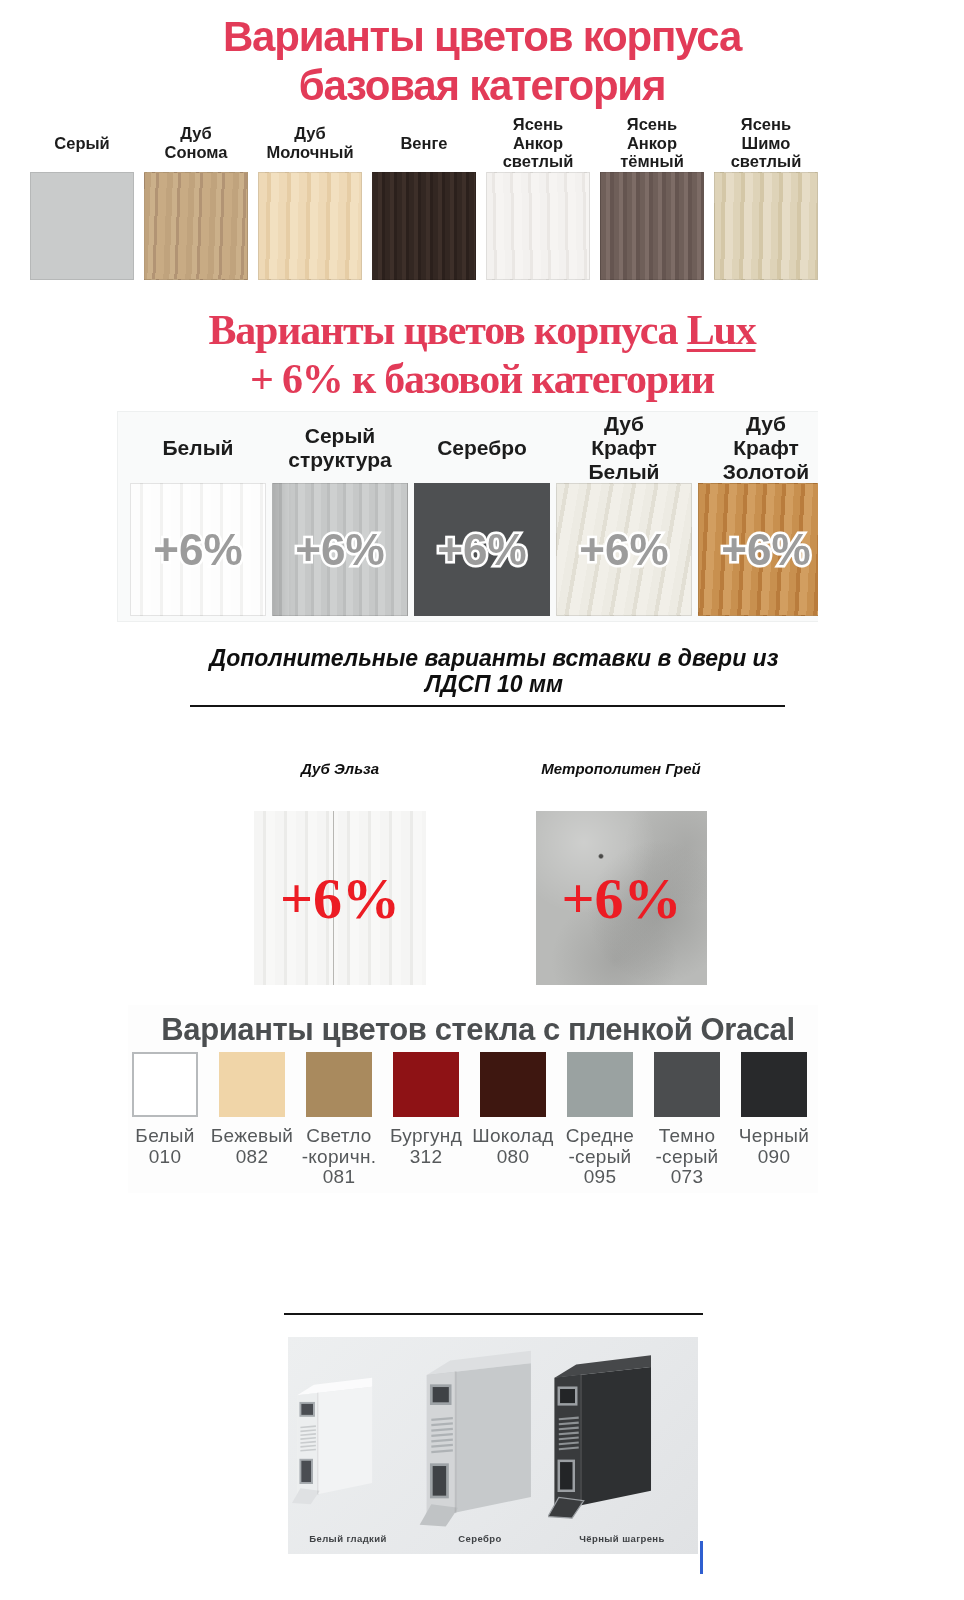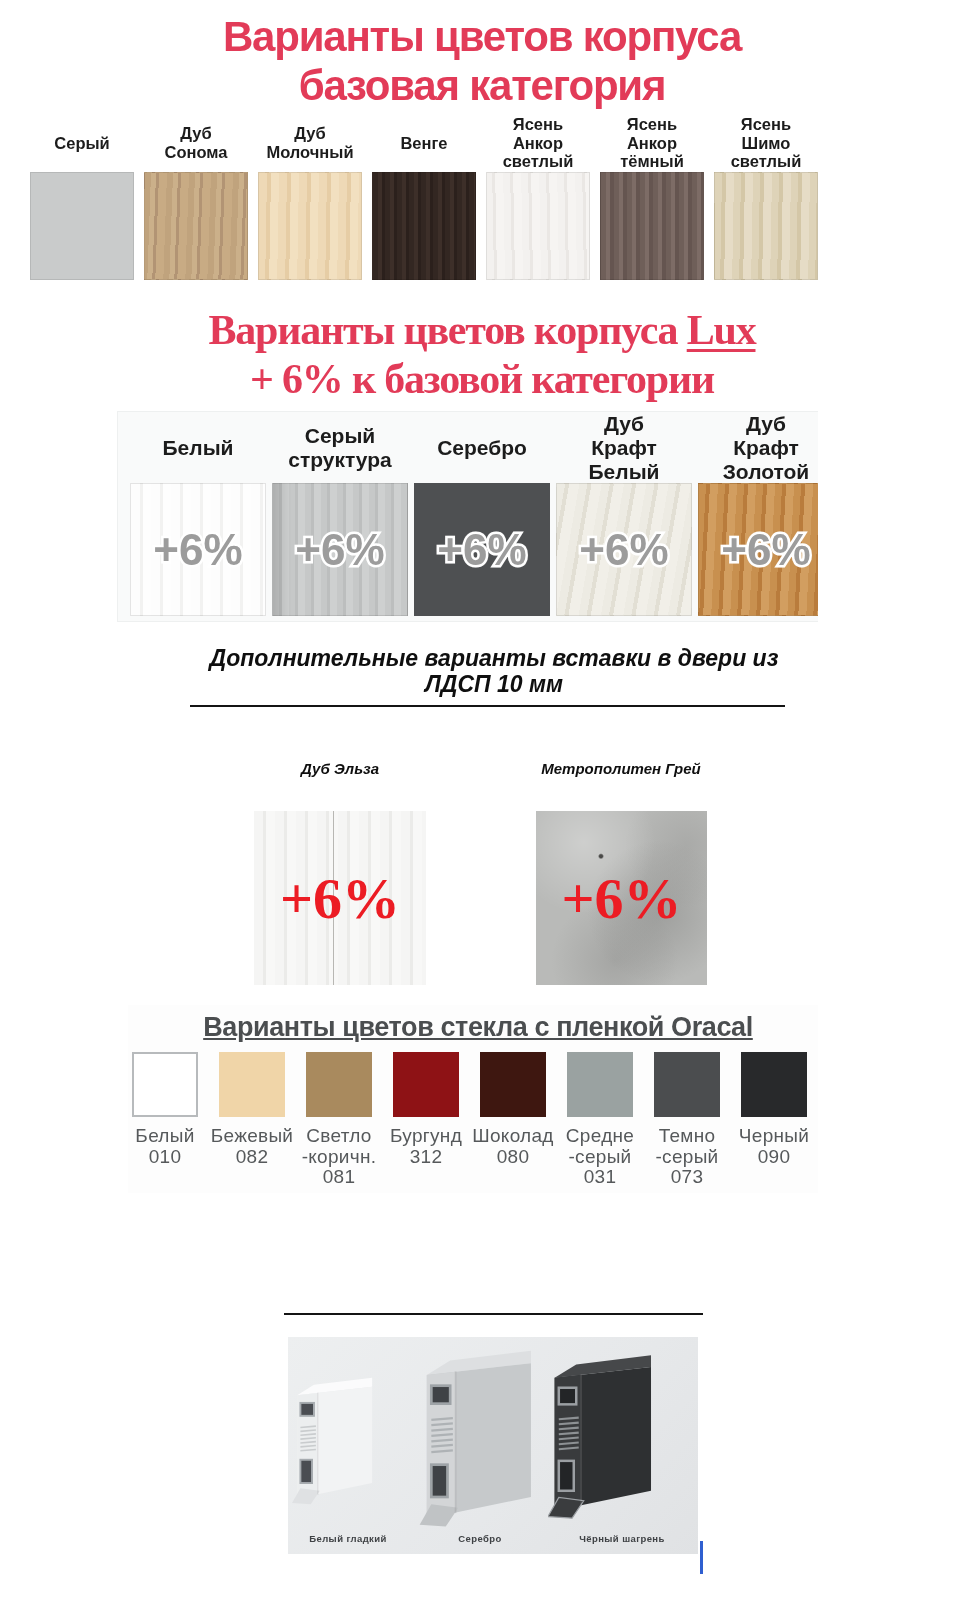--- a/index.html
+++ b/index.html
@@ -45,21 +45,21 @@
 
   
   .ldsp-label{font-weight:bold;font-style:italic;color:#0f0f0f;font-size:15px;
               display:flex;justify-content:center;white-space:nowrap;}
   .ldsp-sw{display:flex;align-items:center;justify-content:center;}
   .badge-red{font-family:"Liberation Serif", serif;font-weight:bold;font-size:58px;color:#ec1c24;}
 
   
   .oracal-card{left:128px;top:1005px;width:700px;height:188px;background:#fdfdfd;}
   .oracal-title{left:128px;top:1012px;width:700px;text-align:center;font-weight:bold;
-                font-size:27px;letter-spacing:-0.4px;color:#4b4e50;text-decoration:underline;}
+                font-size:31px;letter-spacing:-0.4px;color:#4b4e50;}
   .oracal-row{left:132px;top:1052px;gap:21px;}
   .oracal-row .sw{width:66px;height:65px;}
   .oracal-labels{left:132px;top:1126px;gap:21px;}
   .oracal-labels .o-label{width:66px;display:flex;justify-content:center;}
   .oracal-labels span{white-space:pre;text-align:center;font-size:19px;line-height:20.5px;
                       letter-spacing:.3px;color:#56595b;}
 
   
   .photo{left:288px;top:1337px;width:410px;height:217px;
          background:linear-gradient(135deg,#edeff0 0%,#e6e8ea 60%,#e0e2e4 100%);}
@@ -245,21 +245,21 @@
         <span>Бургунд
 312</span>
       </div>
     <div class="o-label">
         <span>Шоколад
 080</span>
       </div>
     <div class="o-label">
         <span>Средне
 -серый
-031</span>
+095</span>
       </div>
     <div class="o-label">
         <span>Темно
 -серый
 073</span>
       </div>
     <div class="o-label">
         <span>Черный
 090</span>
       </div>

